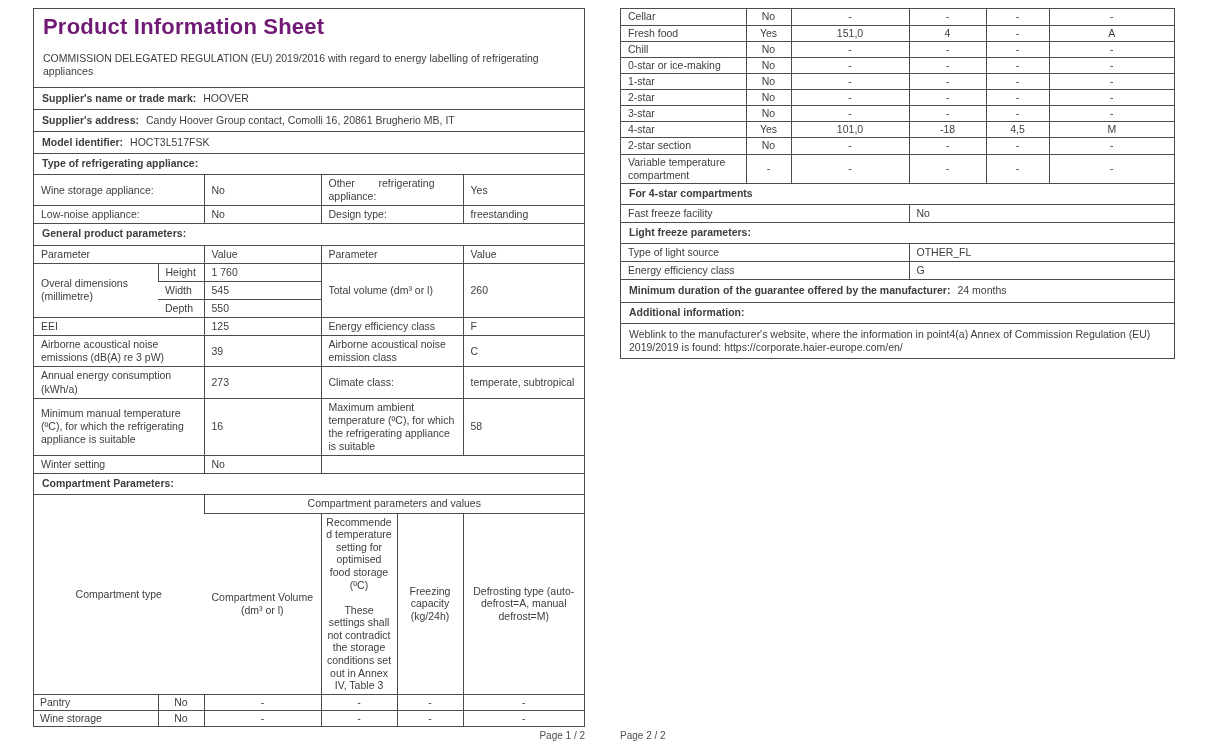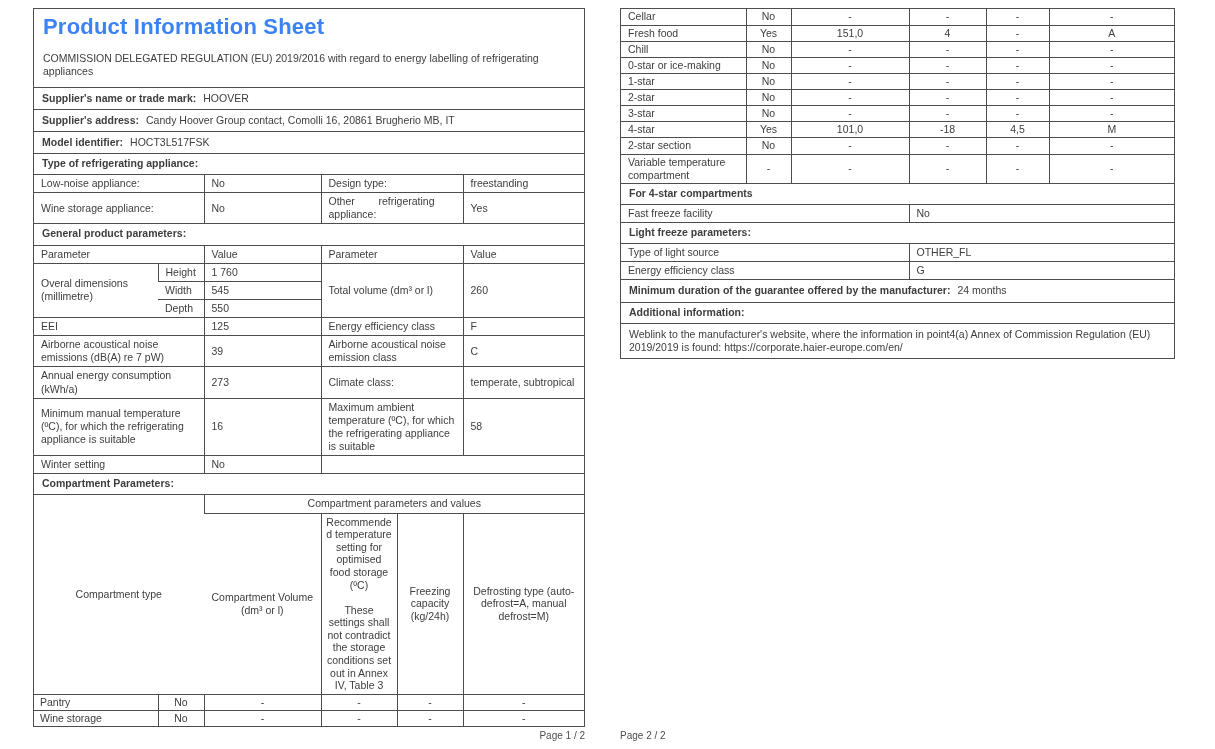--- a/index.html
+++ b/index.html
@@ -20,21 +20,21 @@
     border: 1px solid #4d4d4d;
   }
   #page-1 { left: 33px; width: 552px; }
   #page-2 { left: 620px; width: 555px; }
   .page > * + * { border-top: 1px solid #4d4d4d; }
 
   .head { padding: 5px 9px 8px 9px; }
   .doc-title {
     font-size: 22px;
     font-weight: bold;
-    color: #3b82f6;
+    color: #701a75;
     line-height: 1.15;
     letter-spacing: 0.2px;
   }
   .subtitle { margin-top: 13px; }
 
   .kv { padding: 4px 8px; }
   .kv .lbl { font-weight: bold; margin-right: 7px; }
   .sec-head { padding: 3px 8px 4px 8px; font-weight: bold; }
 
   table { border-collapse: collapse; width: 100%; table-layout: fixed; }
@@ -90,30 +90,30 @@
 
   <table id="t-type">
     <colgroup>
         <col style="width:170px">
         <col style="width:117px">
         <col style="width:142px">
         <col style="width:121px">
       </colgroup>
     <tbody>
         <tr>
+      <td>Wine storage appliance:</td>
+      <td>No</td>
+      <td class="just">Other refrigerating appliance:</td>
+      <td>Yes</td>
+    </tr>
+    <tr>
       <td>Low-noise appliance:</td>
       <td>No</td>
       <td>Design type:</td>
       <td>freestanding</td>
-    </tr>
-    <tr>
-      <td>Wine storage appliance:</td>
-      <td>No</td>
-      <td class="just">Other refrigerating appliance:</td>
-      <td>Yes</td>
     </tr>
   </tbody>
     </table>
 
   <div class="sec-head">General product parameters:</div>
 
   <table id="t-general">
     <colgroup>
         <col style="width:124px">
         <col style="width:46px">
@@ -143,21 +143,21 @@
       <td>Depth</td>
       <td>550</td>
     </tr>
     <tr>
       <td colspan="2">EEI</td>
       <td>125</td>
       <td>Energy efficiency class</td>
       <td>F</td>
     </tr>
     <tr>
-      <td colspan="2">Airborne acoustical noise emissions (dB(A) re 7 pW)</td>
+      <td colspan="2">Airborne acoustical noise emissions (dB(A) re 3 pW)</td>
       <td>39</td>
       <td>Airborne acoustical noise emission class</td>
       <td>C</td>
     </tr>
     <tr>
       <td colspan="2">Annual energy consumption (kWh/a)</td>
       <td>273</td>
       <td>Climate class:</td>
       <td>temperate, subtropical</td>
     </tr>

